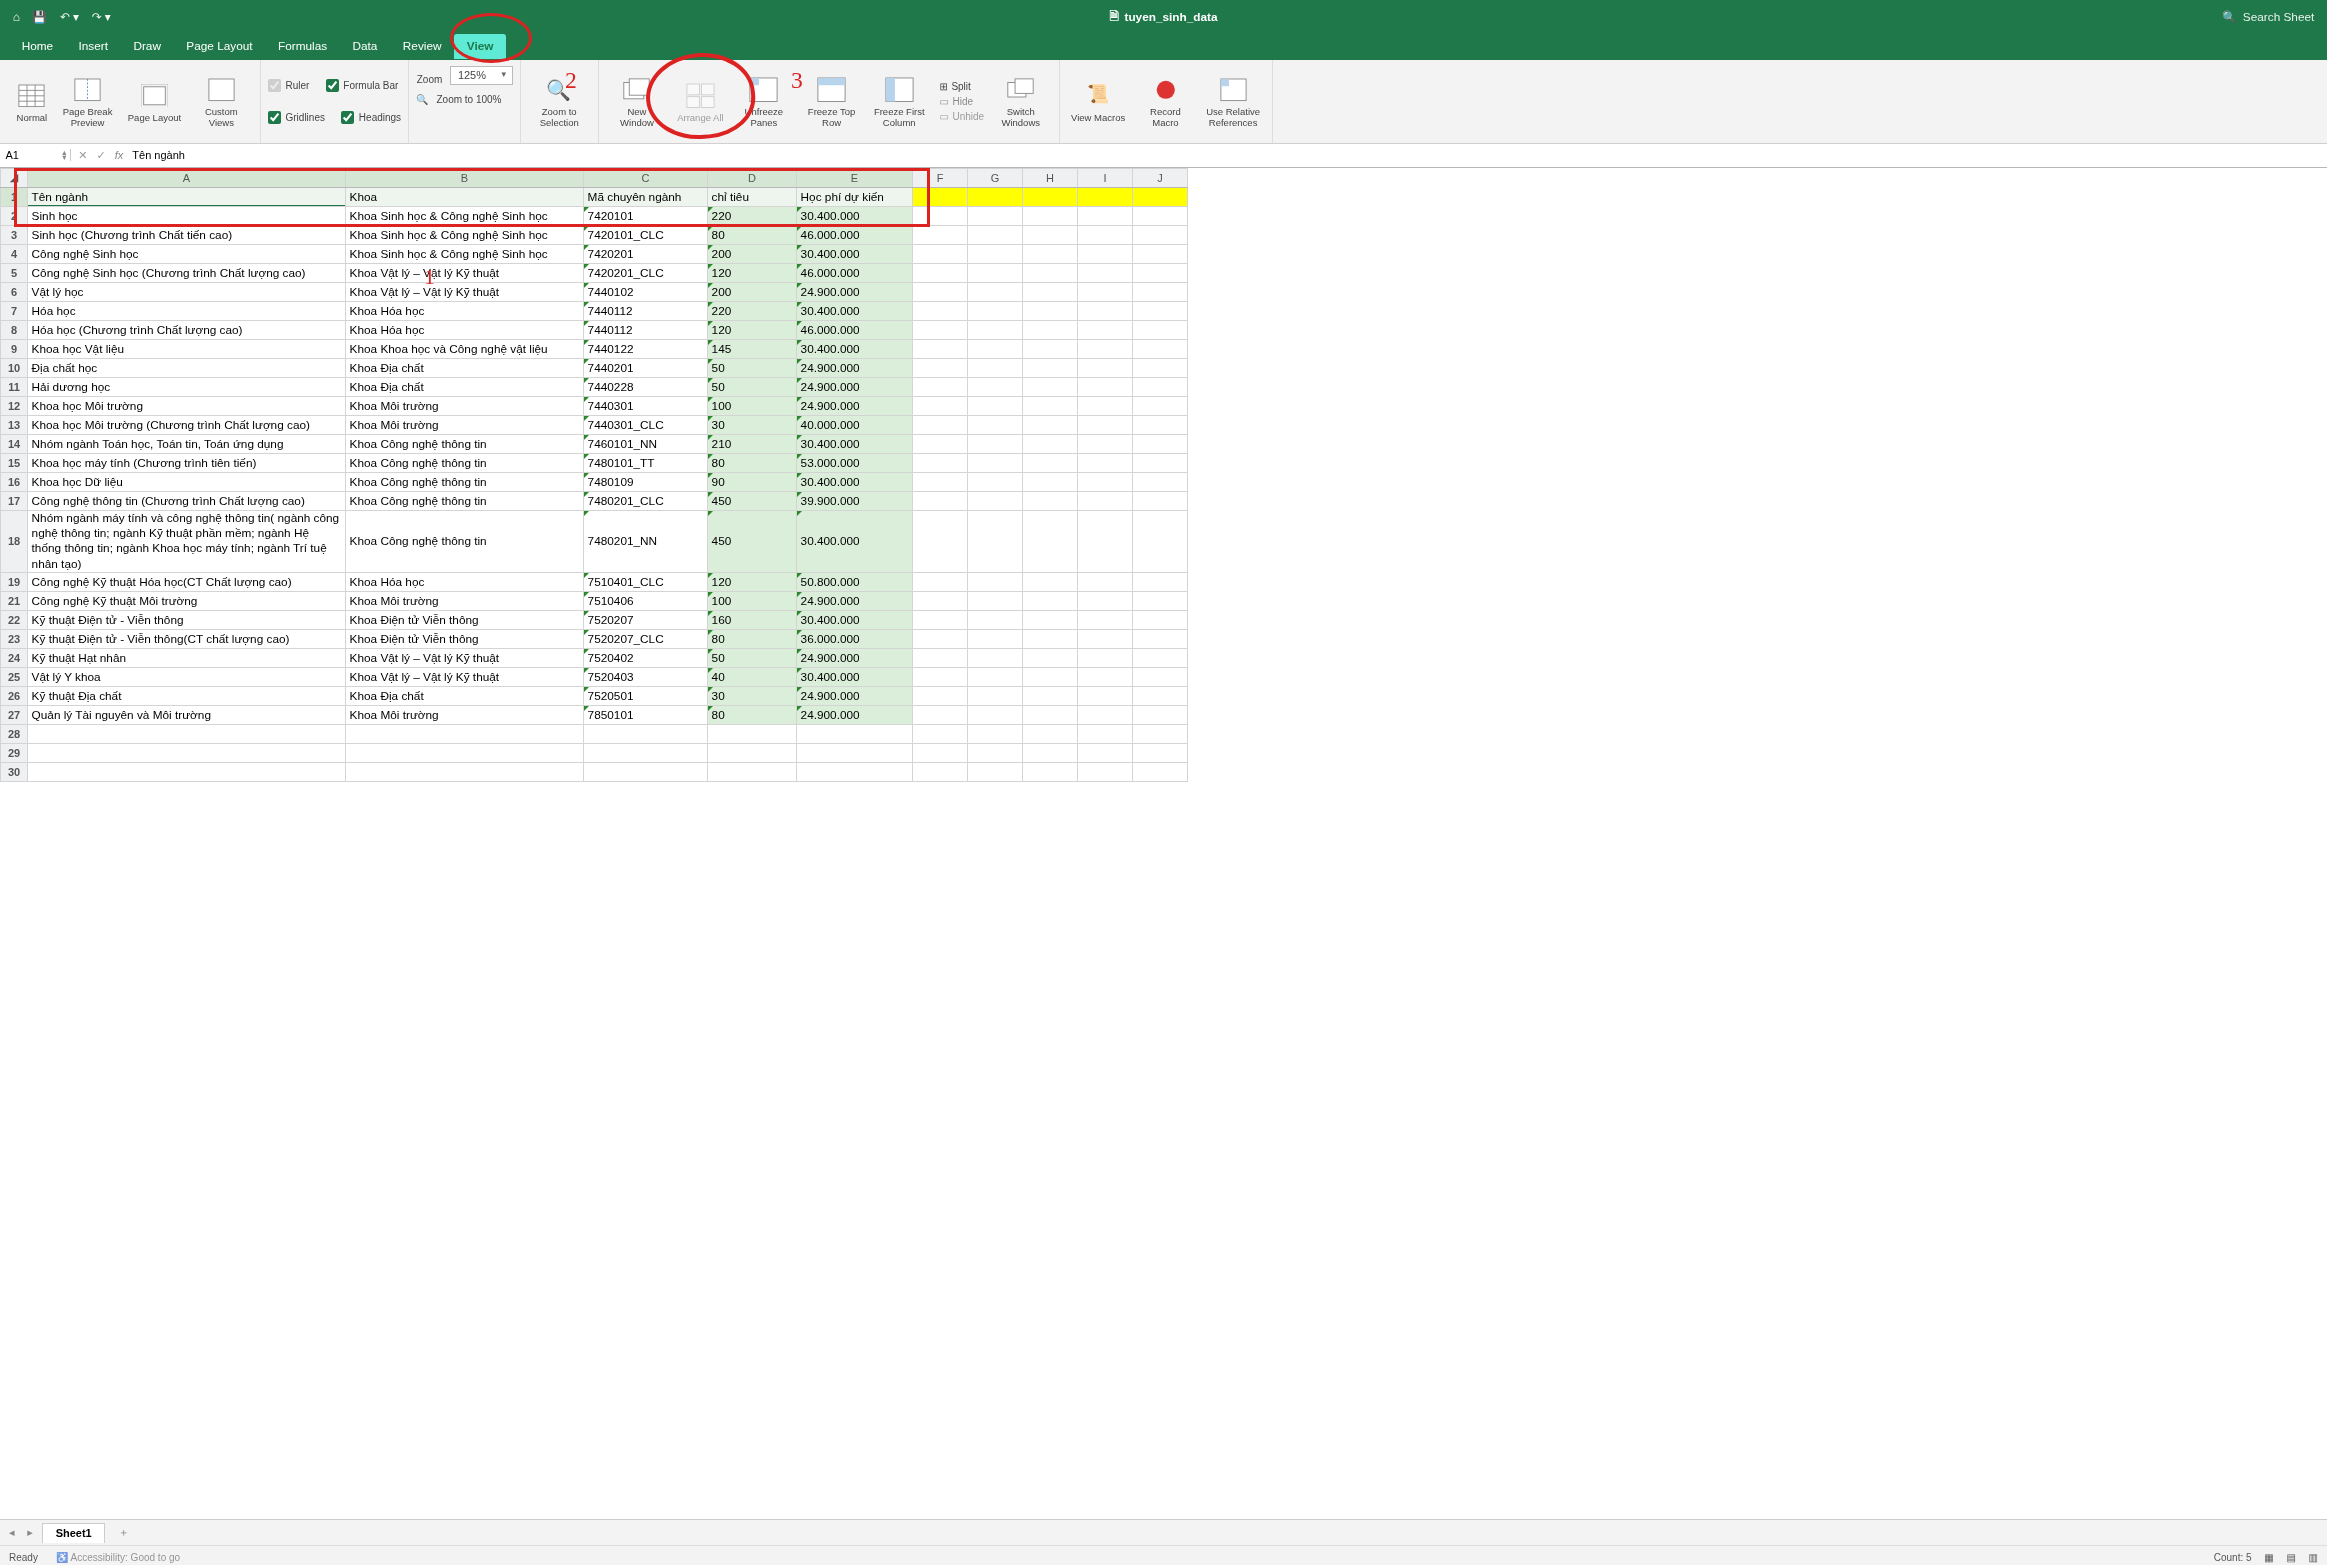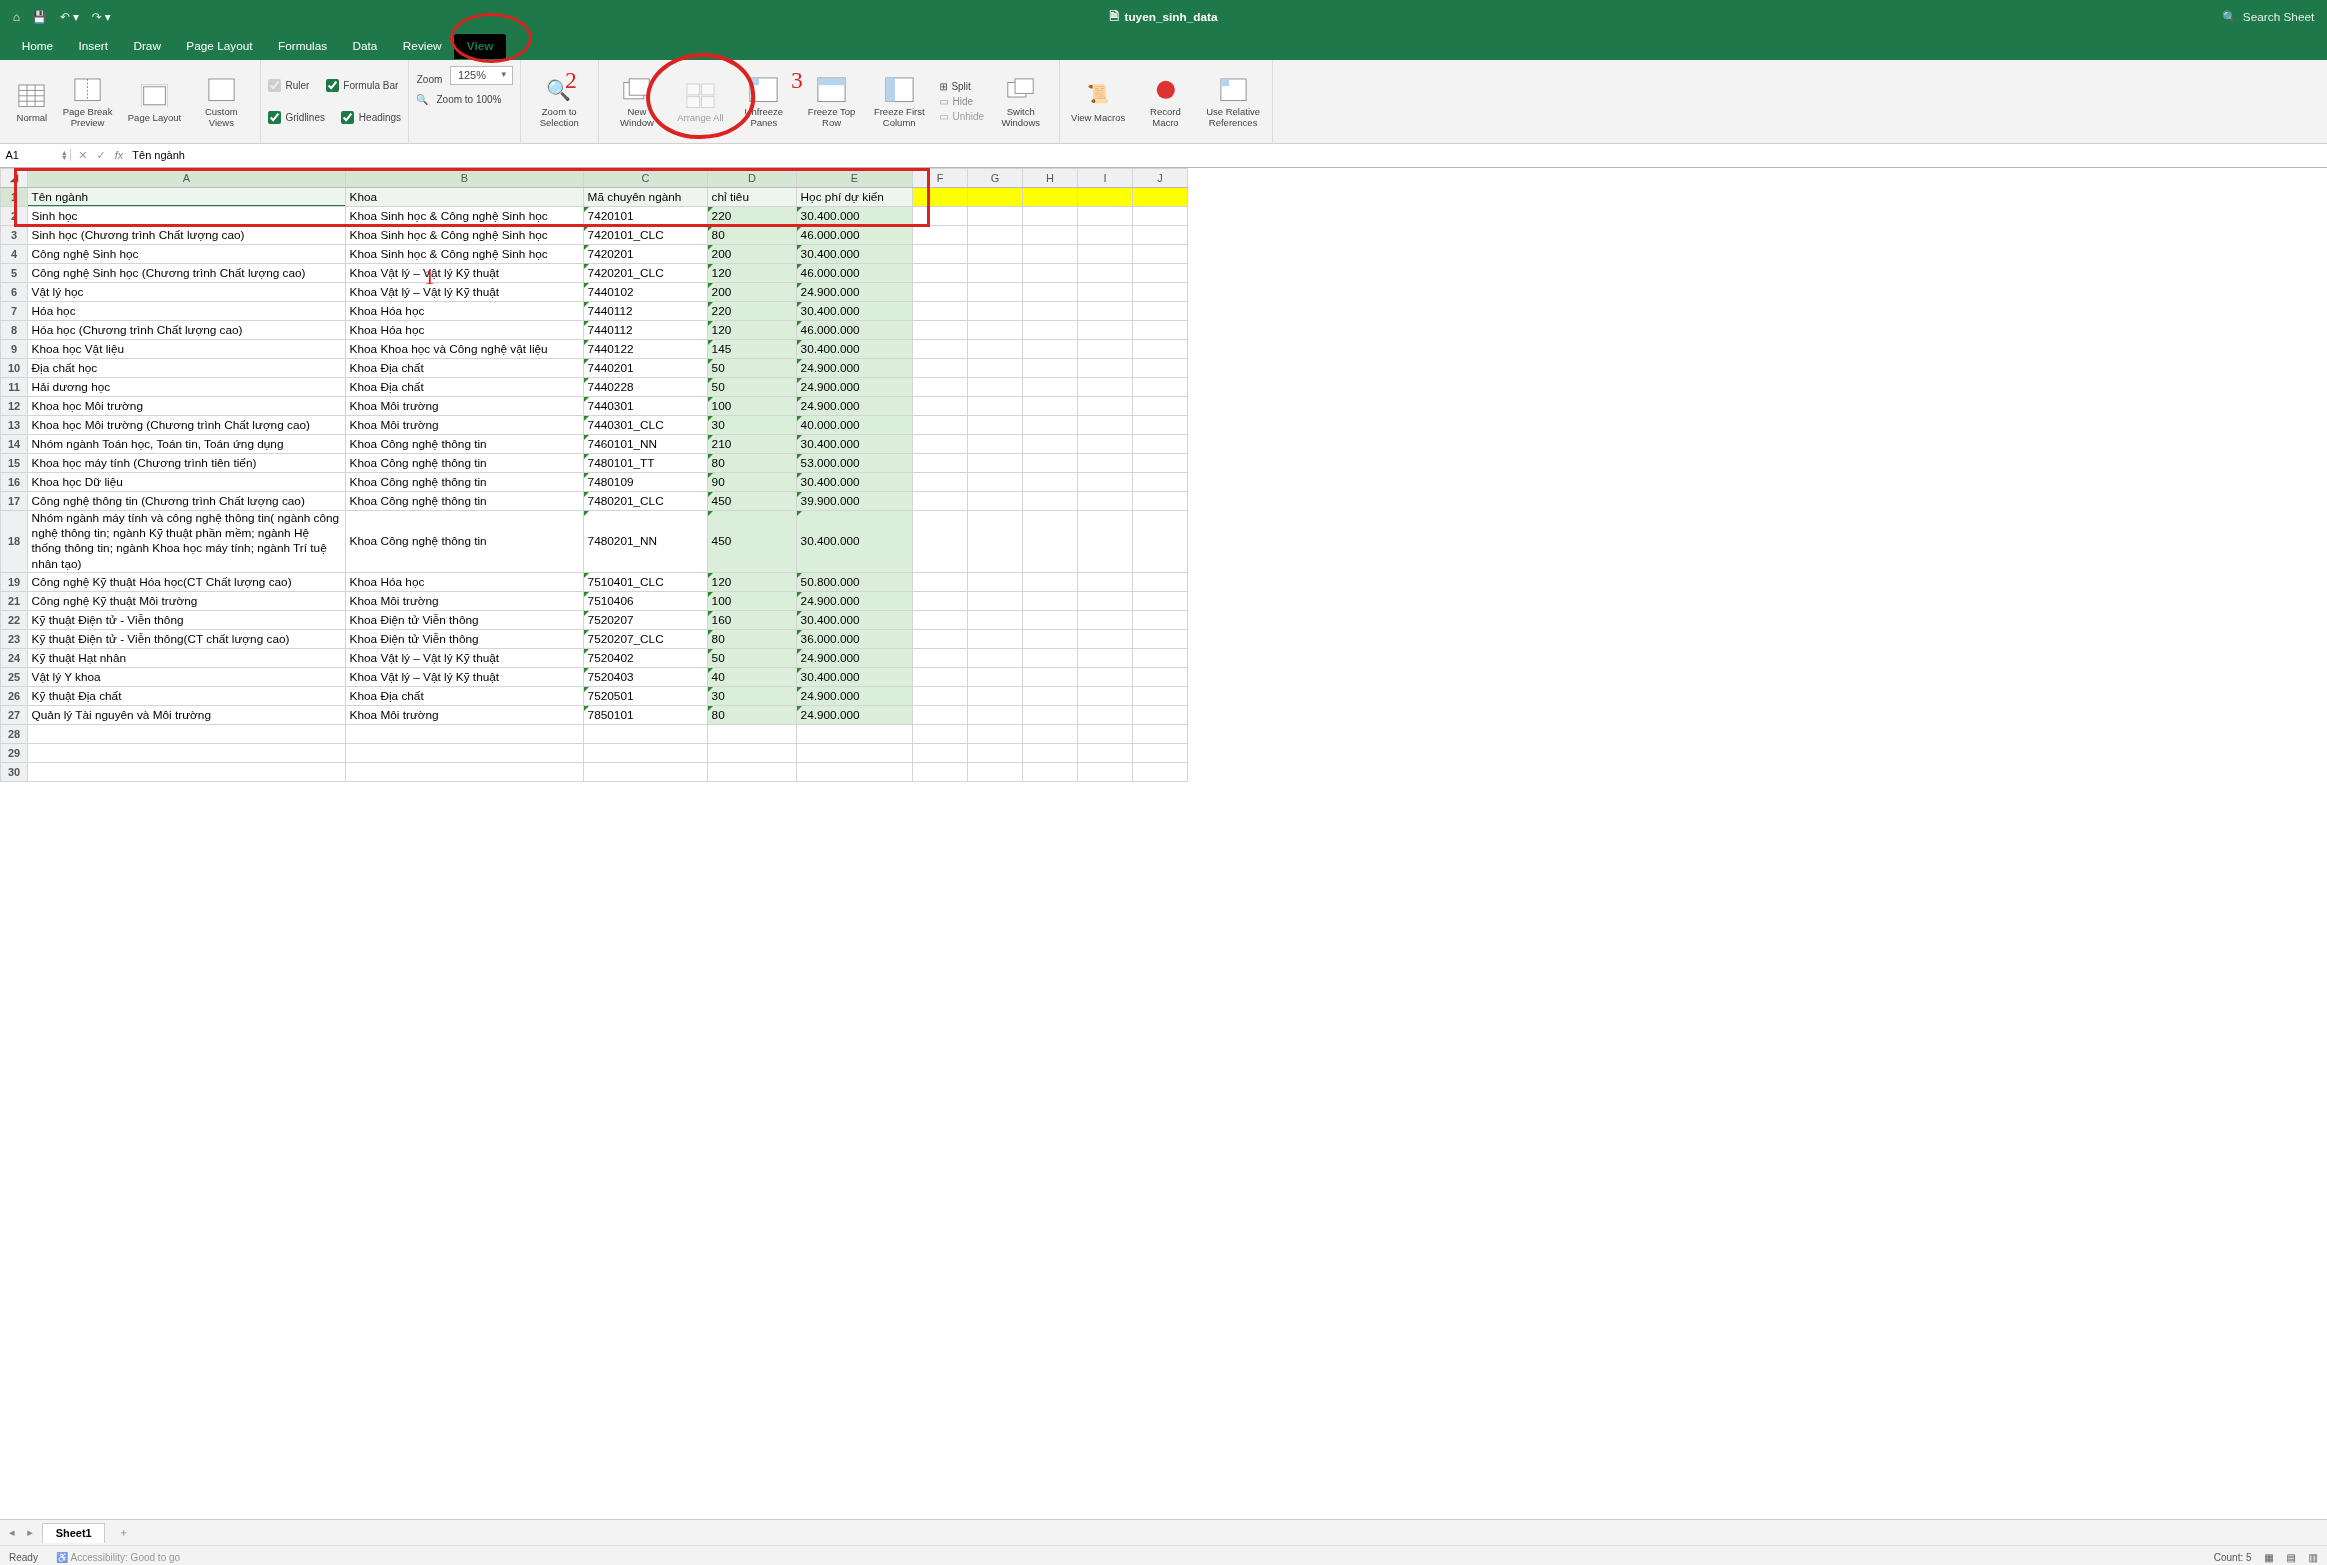--- a/index.html
+++ b/index.html
@@ -8,21 +8,21 @@
 
 .titlebar { height: 33px; background: #1e7849; display: flex; align-items: center; color: #fff; font-size: 11.8px; position: relative; }
 .titlebar .qat { display:flex; align-items:center; gap:12.7px; padding-left:12.7px; }
 .titlebar .qat span { opacity:.95; }
 .titlebar .title { position:absolute; left:50%; transform:translateX(-50%); display:flex; align-items:center; gap:5.5px; font-weight:600; }
 .titlebar .search { margin-left:auto; display:flex; align-items:center; gap:5.5px; padding-right:12.7px; opacity:.9; }
 
 
 .menutabs { height:27px; background:#1e7849; display:flex; align-items:center; color:#fff; font-size:11.8px; padding-left:9px; position:relative; }
 .menutabs .tab { padding:5.5px 12.7px 6.4px 12.7px; cursor:pointer; }
-.menutabs .tab.active { background:#000000; color:#1e7849; border-radius:2.7px 2.7px 0 0; font-weight:600; }
+.menutabs .tab.active { background:#5eead4; color:#1e7849; border-radius:2.7px 2.7px 0 0; font-weight:600; }
 .menutabs .viewcircle { position:absolute; left:450px; top:-20px; width:82px; height:50px; border:3.6px solid #d22; border-radius:50%; pointer-events:none; z-index:50;}
 
 
 .ribbon { height:84px; background:#f3f3f3; border-bottom:0.9px solid #d0d0d0; display:flex; align-items:stretch; font-size:10px; color:#444; padding-left:5.5px; position:relative;}
 .ribgroup { display:flex; flex-direction:row; align-items:center; border-right:0.9px solid #ddd; padding:5.5px 7.3px; gap:5.5px; }
 .ribbtn { display:flex; flex-direction:column; align-items:center; justify-content:flex-end; gap:1.8px; padding:1.8px 3.6px; cursor:pointer; text-align:center; line-height:1.1; }
 .ribbtn .ico { width:31px; height:31px; display:flex; align-items:center; justify-content:center; }
 .ribbtn .lbl { font-size:9.5px; max-width:55px; }
 .ribcheck { display:flex; align-items:center; gap:4.5px; font-size:10px; padding:1.8px 0;}
 .ribcheck input { accent-color:#1e7849; }
@@ -353,21 +353,21 @@
           <td class="flag greencell">220</td>
           <td class="flag greencell">30.400.000</td>
           <td class=""></td>
           <td class=""></td>
           <td class=""></td>
           <td class=""></td>
           <td class=""></td>
         </tr>
         <tr>
           <th class="rowhead">3</th>
-          <td class="">Sinh học (Chương trình Chất lượng cao)</td>
+          <td class="">Sinh học (Chương trình Chất tiến cao)</td>
           <td class="">Khoa Sinh học &amp; Công nghệ Sinh học</td>
           <td class="flag">7420101_CLC</td>
           <td class="flag greencell">80</td>
           <td class="flag greencell">46.000.000</td>
           <td class=""></td>
           <td class=""></td>
           <td class=""></td>
           <td class=""></td>
           <td class=""></td>
         </tr>

